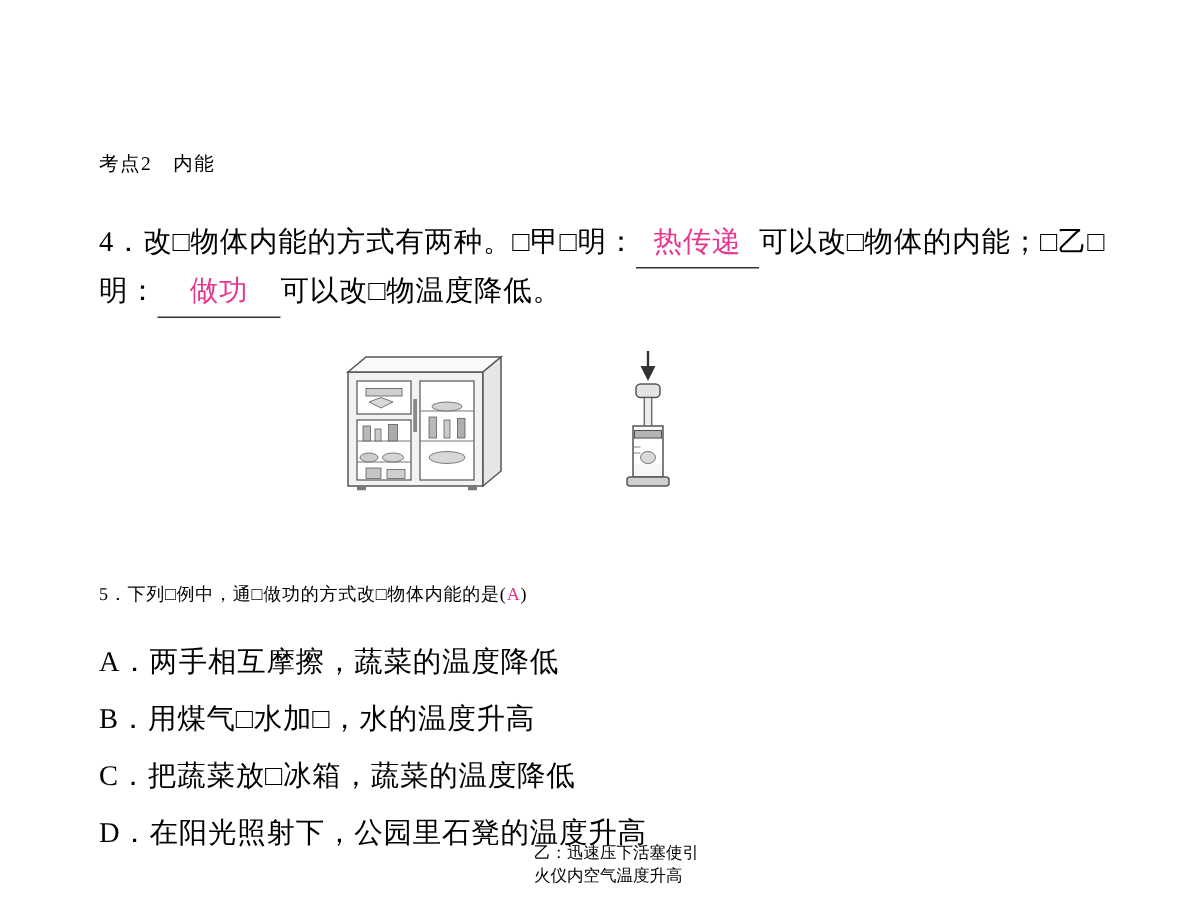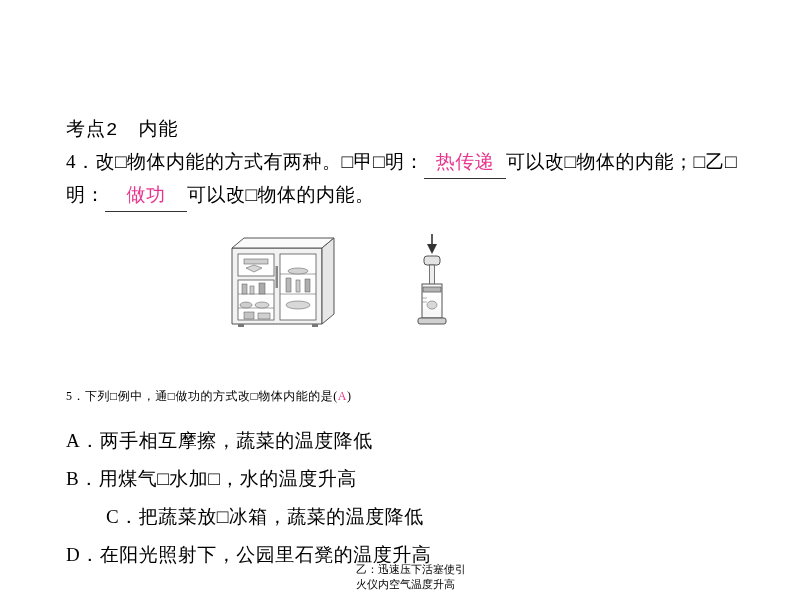--- a/index.html
+++ b/index.html
@@ -15,25 +15,24 @@
     overflow: hidden;
   }
   .page {
     position: relative;
     width: 800px;
     height: 600px;
   }
   .heading {
     position: absolute;
     left: 66px;
-    top: 116px;
-    font-size: 19px;
+    top: 100px;
+    font-size: 13px;
     letter-spacing: 1px;
     white-space: pre;
-    font-family: Liberation Mono, monospace;
   }
   .q4 {
     position: absolute;
     left: 66px;
     top: 146px;
     width: 700px;
     font-size: 19px;
     line-height: 32px;
     letter-spacing: 0.5px;
   }
@@ -79,32 +78,32 @@
   }
   .opt {
     position: absolute;
     left: 66px;
     font-size: 19px;
     letter-spacing: 0.5px;
     white-space: pre;
   }
   #opt-0 { top: 428px; }
   #opt-1 { top: 466px; }
-  #opt-2 { top: 504px; margin-left: 40px; }
+  #opt-2 { top: 504px; }
   #opt-3 { top: 542px; }
 </style>
 </head>
 <body>
 
 <div class="page">
 
   <div class="heading">考点2　内能</div>
 
   <div class="q4">
-    <span>4．改□物体内能的方式有两种。□甲□明：</span><span class="blank-answer">热传递</span><span>可以改□物体的内能；□乙□明：</span><span class="blank-answer">做功</span><span>可以改□物体的内能。</span>
+    <span>4．改□物体内能的方式有两种。□甲□明：</span><span class="blank-answer">热传递</span><span>可以改□物体的内能；□乙□明：</span><span class="blank-answer">做功</span><span>可以改□物温度降低。</span>
   </div>
 
   <div class="figure-area">
 
     <div class="fig" id="fig-left">
       <svg width="120" height="95" viewBox="0 0 120 95" xmlns="http://www.w3.org/2000/svg">
 
         <polygon points="6,16 96,16 96,92 6,92" fill="#f2f2f2" stroke="#555" stroke-width="1"></polygon>
         <polygon points="6,16 18,6 108,6 96,16" fill="#fafafa" stroke="#555" stroke-width="1"></polygon>
         <polygon points="96,16 108,6 108,82 96,92" fill="#e6e6e6" stroke="#555" stroke-width="1"></polygon>

